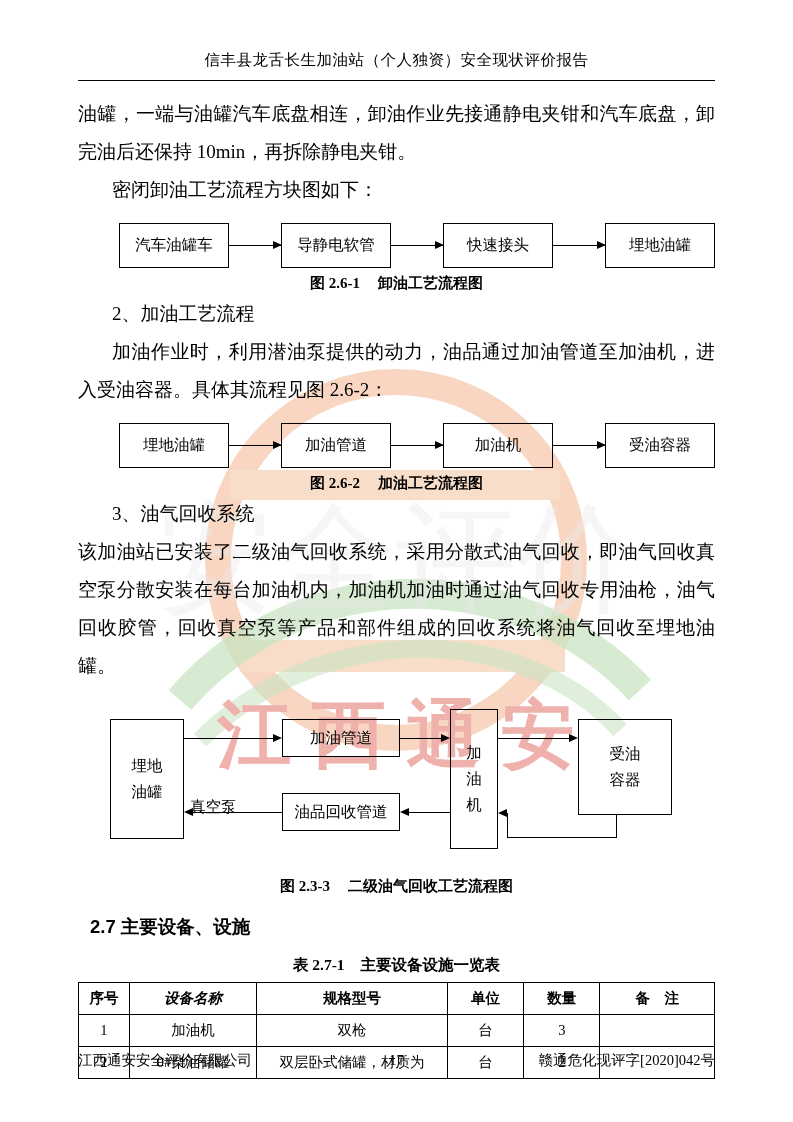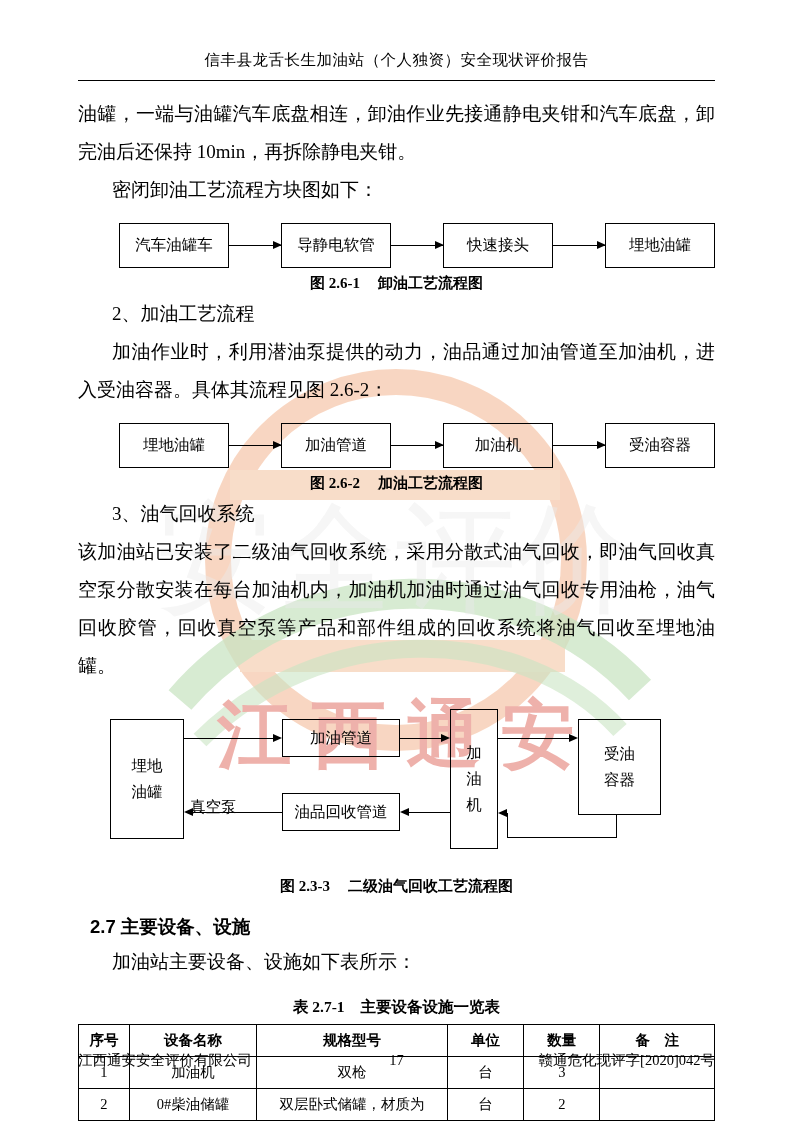--- a/index.html
+++ b/index.html
@@ -161,21 +161,21 @@
     font-size: 14.5px;
   }
   table.data th, table.data td {
     border: 1px solid #000;
     text-align: center;
     padding: 6px 2px;
     font-weight: normal;
   }
   table.data th { font-weight: bold; text-align: center; }
   .c0 { width: 8%; }
-  .c1 { width: 20%; }
+  .c1 { width: 20%; font-style: italic; }
   .c2 { width: 30%; }
   .c3 { width: 12%; }
   .c4 { width: 12%; }
   .c5 { width: 18%; }
 
   
   .footer {
     position: absolute;
     left: 78px;
     right: 78px;
@@ -266,21 +266,21 @@
     <div class="d3box" style="left:204px; top:18px; width:118px; height:38px;">加油管道</div>
 
     <div class="d3box" style="left:204px; top:92px; width:118px; height:38px;">油品回收管道</div>
 
     <div class="d3box" style="left:372px; top:8px; width:48px; height:140px; flex-direction:column;">
       <span>加</span>
       <span>油</span>
       <span>机</span>
     </div>
 
-    <div class="d3box" style="left:500px; top:18px; width:83px; height:96px; flex-direction:column;">
+    <div class="d3box" style="left:500px; top:18px; width:94px; height:96px; flex-direction:column;">
       <span>受油</span>
       <span>容器</span>
     </div>
 
     <div class="d3label" style="left:112px; top:96px;">真空泵</div>
 
     <div class="d3line" style="left:106px; top:37px; width:89px; height:1px;"></div>
     <div class="d3arrow ar-right" style="left:195px; top:33px;"></div>
 
     <div class="d3line" style="left:322px; top:37px; width:41px; height:1px;"></div>
@@ -301,21 +301,20 @@
     <div class="d3line" style="left:115px; top:111px; width:89px; height:1px;"></div>
     <div class="d3arrow ar-left" style="left:106px; top:107px;"></div>
   </div>
 
   <div class="caption">
     <span class="fignum">图 2.3-3</span><span class="sp"></span><span>二级油气回收工艺流程图</span>
   </div>
 
   <div class="h2">2.7 主要设备、设施</div>
 
-  <p class="para indent">加油站主要设备、设施如下表所示：</p>
 
   <div class="table-title">
     <span>表 2.7-1</span><span class="sp"></span><span>主要设备设施一览表</span>
   </div>
 
   <table class="data">
     <thead>
       <tr>
         <th class="c0">序号</th>
         <th class="c1">设备名称</th>

